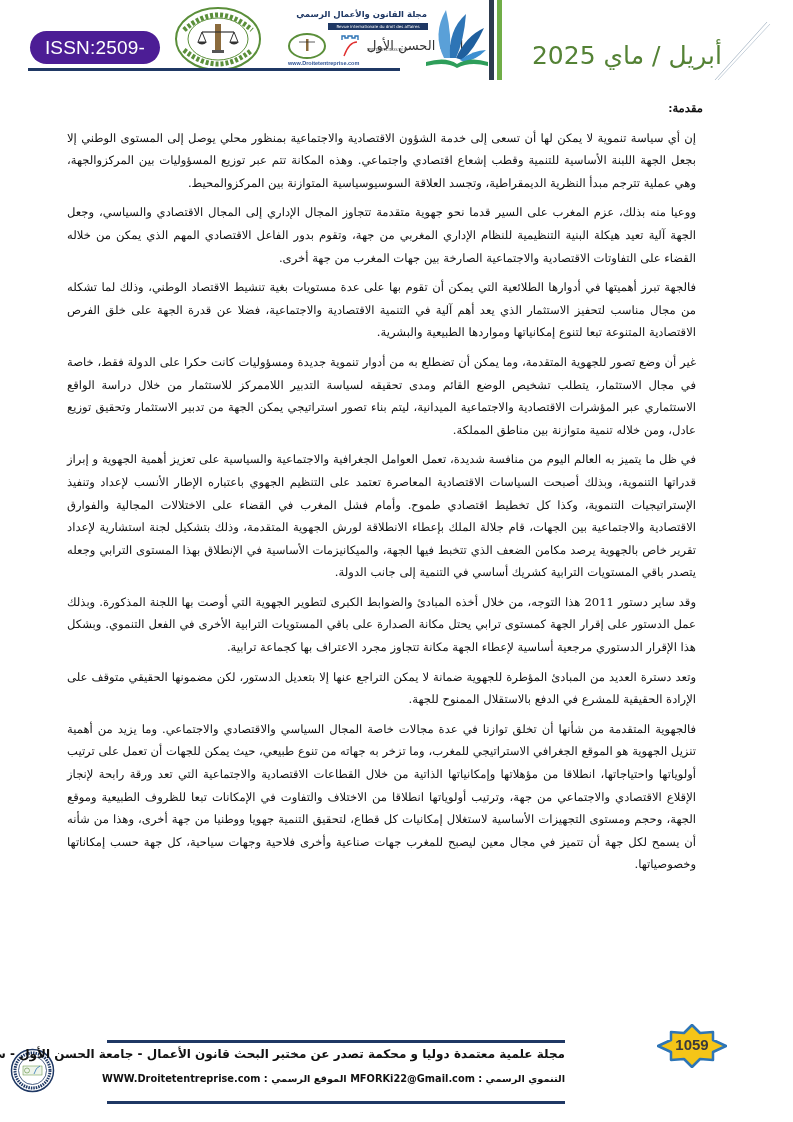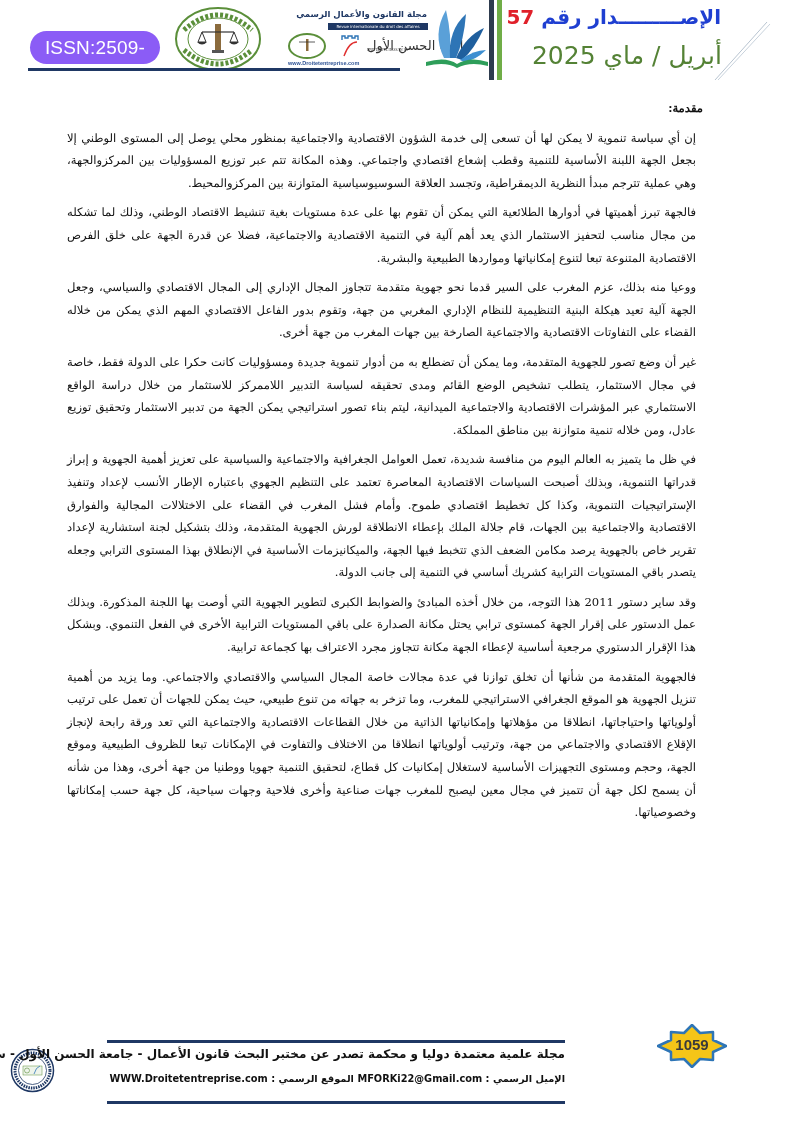--- a/index.html
+++ b/index.html
@@ -1,20 +1,20 @@
 <!DOCTYPE html>
 <html><head>
 <meta charset="utf-8">
 <style>
   html, body { margin:0; padding:0; background:#ffffff; }
   body { width:793px; height:1122px; position:relative; overflow:hidden; font-family:"DejaVu Sans", sans-serif; }
 
   
   .header { position:absolute; left:0; top:0; width:793px; height:90px; }
-  .issn { position:absolute; left:30px; top:31px; width:130px; height:33px; border-radius:17px; background:#8b5cf6; color:#fff; font-family:"Liberation Sans", sans-serif; font-size:19px; line-height:33px; text-align:center; letter-spacing:0.2px; }
+  .issn { position:absolute; left:30px; top:31px; width:130px; height:33px; border-radius:17px; background:#4c1d95; color:#fff; font-family:"Liberation Sans", sans-serif; font-size:19px; line-height:33px; text-align:center; letter-spacing:0.2px; }
   .lab-seal { position:absolute; left:174px; top:6px; width:88px; height:66px; }
   .journal-logo { position:absolute; left:283px; top:6px; width:205px; height:66px; }
   .journal-title { position:absolute; left:4px; top:3px; width:140px; direction:rtl; text-align:right; font-size:8.5px; color:#1f3864; font-weight:bold; white-space:nowrap; }
   .journal-sub { position:absolute; left:45px; top:17px; width:100px; height:7px; background:#1f3864; color:#fff; font-size:4px; line-height:7px; text-align:center; }
   .journal-url { position:absolute; left:5px; top:54px; font-size:5.5px; color:#2f5496; font-weight:bold; font-family:"Liberation Sans", sans-serif; }
   .header-rule { position:absolute; left:28px; top:68px; width:372px; height:3px; background:#1f3864; }
   .vbar1 { position:absolute; left:489px; top:0; width:5px; height:80px; background:#2e3b4e; }
   .vbar2 { position:absolute; left:497px; top:0; width:5px; height:80px; background:#70ad47; }
   .issue-line { position:absolute; left:515px; top:4px; width:206px; direction:rtl; text-align:right; white-space:nowrap; font-family:"DejaVu Sans", sans-serif; font-weight:bold; font-size:20px; line-height:26px; color:#1f3fd1; }
   .issue-line .issue-num { color:#e0202a; }
@@ -77,53 +77,50 @@
       <path d="M30 52 Q40 30 58 22 Q48 44 36 54 Z" fill="#1f5f9e"></path>
       <path d="M34 54 Q48 44 60 44 Q50 54 38 56 Z" fill="#3d8fd1"></path>
       <path d="M0 56 Q20 50 31 58 Q44 50 62 56 L62 60 Q44 55 31 62 Q20 55 0 60 Z" fill="#2e9e5a"></path>
     </svg>
   </div>
 
   <div class="header-rule"></div>
   <div class="vbar1"></div>
   <div class="vbar2"></div>
 
-  <div class="issue-line">
-    <span>الإصـــــــــدار رقم</span>
-    <span class="issue-num">57</span>
-  </div>
   <div class="date-line">أبريل / ماي 2025</div>
 
   <svg class="diag" viewBox="0 0 80 62">
     <line x1="5" y1="60" x2="57" y2="2" stroke="#b8c4d0" stroke-width="1"></line>
     <line x1="8" y1="60" x2="60" y2="4" stroke="#c8d2dc" stroke-width="1"></line>
   </svg>
 </div>
 
 <div class="content">
   <div class="section-title">مقدمة:</div>
   <p>إن أي سياسة تنموية لا يمكن لها أن تسعى إلى خدمة الشؤون الاقتصادية والاجتماعية بمنظور محلي يوصل إلى المستوى الوطني إلا بجعل الجهة اللبنة الأساسية للتنمية وقطب إشعاع اقتصادي واجتماعي. وهذه المكانة تتم عبر توزيع المسؤوليات بين المركزوالجهة، وهي عملية تترجم مبدأ النظرية الديمقراطية، وتجسد العلاقة السوسيوسياسية المتوازنة بين المركزوالمحيط.</p>
+  <p>ووعيا منه بذلك، عزم المغرب على السير قدما نحو جهوية متقدمة تتجاوز المجال الإداري إلى المجال الاقتصادي والسياسي، وجعل الجهة آلية تعيد هيكلة البنية التنظيمية للنظام الإداري المغربي من جهة، وتقوم بدور الفاعل الاقتصادي المهم الذي يمكن من خلاله القضاء على التفاوتات الاقتصادية والاجتماعية الصارخة بين جهات المغرب من جهة أخرى.</p>
   <p>فالجهة تبرز أهميتها في أدوارها الطلائعية التي يمكن أن تقوم بها على عدة مستويات بغية تنشيط الاقتصاد الوطني، وذلك لما تشكله من مجال مناسب لتحفيز الاستثمار الذي يعد أهم آلية في التنمية الاقتصادية والاجتماعية، فضلا عن قدرة الجهة على خلق الفرص الاقتصادية المتنوعة تبعا لتنوع إمكانياتها ومواردها الطبيعية والبشرية.</p>
-  <p>ووعيا منه بذلك، عزم المغرب على السير قدما نحو جهوية متقدمة تتجاوز المجال الإداري إلى المجال الاقتصادي والسياسي، وجعل الجهة آلية تعيد هيكلة البنية التنظيمية للنظام الإداري المغربي من جهة، وتقوم بدور الفاعل الاقتصادي المهم الذي يمكن من خلاله القضاء على التفاوتات الاقتصادية والاجتماعية الصارخة بين جهات المغرب من جهة أخرى.</p>
   <p>غير أن وضع تصور للجهوية المتقدمة، وما يمكن أن تضطلع به من أدوار تنموية جديدة ومسؤوليات كانت حكرا على الدولة فقط، خاصة في مجال الاستثمار، يتطلب تشخيص الوضع القائم ومدى تحقيقه لسياسة التدبير اللاممركز للاستثمار من خلال دراسة الواقع الاستثماري عبر المؤشرات الاقتصادية والاجتماعية الميدانية، ليتم بناء تصور استراتيجي يمكن الجهة من تدبير الاستثمار وتحقيق توزيع عادل، ومن خلاله تنمية متوازنة بين مناطق المملكة.</p>
   <p>في ظل ما يتميز به العالم اليوم من منافسة شديدة، تعمل العوامل الجغرافية والاجتماعية والسياسية على تعزيز أهمية الجهوية و إبراز قدراتها التنموية، وبذلك أصبحت السياسات الاقتصادية المعاصرة تعتمد على التنظيم الجهوي باعتباره الإطار الأنسب لإعداد وتنفيذ الإستراتيجيات التنموية، وكذا كل تخطيط اقتصادي طموح. وأمام فشل المغرب في القضاء على الاختلالات المجالية والفوارق الاقتصادية والاجتماعية بين الجهات، قام جلالة الملك بإعطاء الانطلاقة لورش الجهوية المتقدمة، وذلك بتشكيل لجنة استشارية لإعداد تقرير خاص بالجهوية يرصد مكامن الضعف الذي تتخبط فيها الجهة، والميكانيزمات الأساسية في الإنطلاق بهذا المستوى الترابي وجعله يتصدر باقي المستويات الترابية كشريك أساسي في التنمية إلى جانب الدولة.</p>
   <p>وقد ساير دستور 2011 هذا التوجه، من خلال أخذه المبادئ والضوابط الكبرى لتطوير الجهوية التي أوصت بها اللجنة المذكورة. وبذلك عمل الدستور على إقرار الجهة كمستوى ترابي يحتل مكانة الصدارة على باقي المستويات الترابية الأخرى في الفعل التنموي. وبشكل هذا الإقرار الدستوري مرجعية أساسية لإعطاء الجهة مكانة تتجاوز مجرد الاعتراف بها كجماعة ترابية.</p>
+  <p>وتعد دسترة العديد من المبادئ المؤطرة للجهوية ضمانة لا يمكن التراجع عنها إلا بتعديل الدستور، لكن مضمونها الحقيقي متوقف على الإرادة الحقيقية للمشرع في الدفع بالاستقلال الممنوح للجهة.</p>
   <p>فالجهوية المتقدمة من شأنها أن تخلق توازنا في عدة مجالات خاصة المجال السياسي والاقتصادي والاجتماعي. وما يزيد من أهمية تنزيل الجهوية هو الموقع الجغرافي الاستراتيجي للمغرب، وما تزخر به جهاته من تنوع طبيعي، حيث يمكن للجهات أن تعمل على ترتيب أولوياتها واحتياجاتها، انطلاقا من مؤهلاتها وإمكانياتها الذاتية من خلال القطاعات الاقتصادية والاجتماعية التي تعد ورقة رابحة لإنجاز الإقلاع الاقتصادي والاجتماعي من جهة، وترتيب أولوياتها انطلاقا من الاختلاف والتفاوت في الإمكانات تبعا للظروف الطبيعية وموقع الجهة، وحجم ومستوى التجهيزات الأساسية لاستغلال إمكانيات كل قطاع، لتحقيق التنمية جهويا ووطنيا من جهة أخرى، وهذا من شأنه أن يسمح لكل جهة أن تتميز في مجال معين ليصبح للمغرب جهات صناعية وأخرى فلاحية وجهات سياحية، كل جهة حسب إمكاناتها وخصوصياتها.</p>
 </div>
 
 <svg class="foot-seal" viewBox="0 0 45 45">
   <circle cx="22.5" cy="22.5" r="21" fill="#fff" stroke="#1f3864" stroke-width="1.5"></circle>
   <circle cx="22.5" cy="22.5" r="14" fill="#fff" stroke="#1f3864" stroke-width="0.8"></circle>
   <circle cx="22.5" cy="22.5" r="17.5" fill="none" stroke="#1f3864" stroke-width="3" stroke-dasharray="1.5 1"></circle>
   <rect x="13" y="18" width="19" height="9" fill="#eef4ea" stroke="#5b8f3a" stroke-width="0.5"></rect>
   <circle cx="17" cy="22.5" r="2.5" fill="none" stroke="#5b8f3a" stroke-width="0.6"></circle>
   <path d="M24 26 Q26 19 30 18" fill="none" stroke="#2e75b6" stroke-width="0.8"></path>
 </svg>
 
 <div class="foot-rule-top"></div>
 <div class="foot-line1">مجلة علمية معتمدة دوليا و محكمة تصدر عن مختبر البحث قانون الأعمال - جامعة الحسن الأول - سطات - المغرب</div>
-<div class="foot-line2">الإميل الرسمي : MFORKi22@Gmail.com الموقع الرسمي : WWW.Droitetentreprise.com</div>
+<div class="foot-line2">التنموي الرسمي : MFORKi22@Gmail.com الموقع الرسمي : WWW.Droitetentreprise.com</div>
 <div class="foot-rule-bot"></div>
 
 <svg class="page-badge" viewBox="0 0 70 44">
   <polygon points="35,1 43,9 56,8 56,16 69,22 56,28 56,36 43,35 35,43 27,35 14,36 14,28 1,22 14,16 14,8 27,9" fill="#f5c518" stroke="#2e75b6" stroke-width="2.5" stroke-linejoin="round"></polygon>
 </svg>
 <div class="page-num">1059</div>
 
 </body></html>

